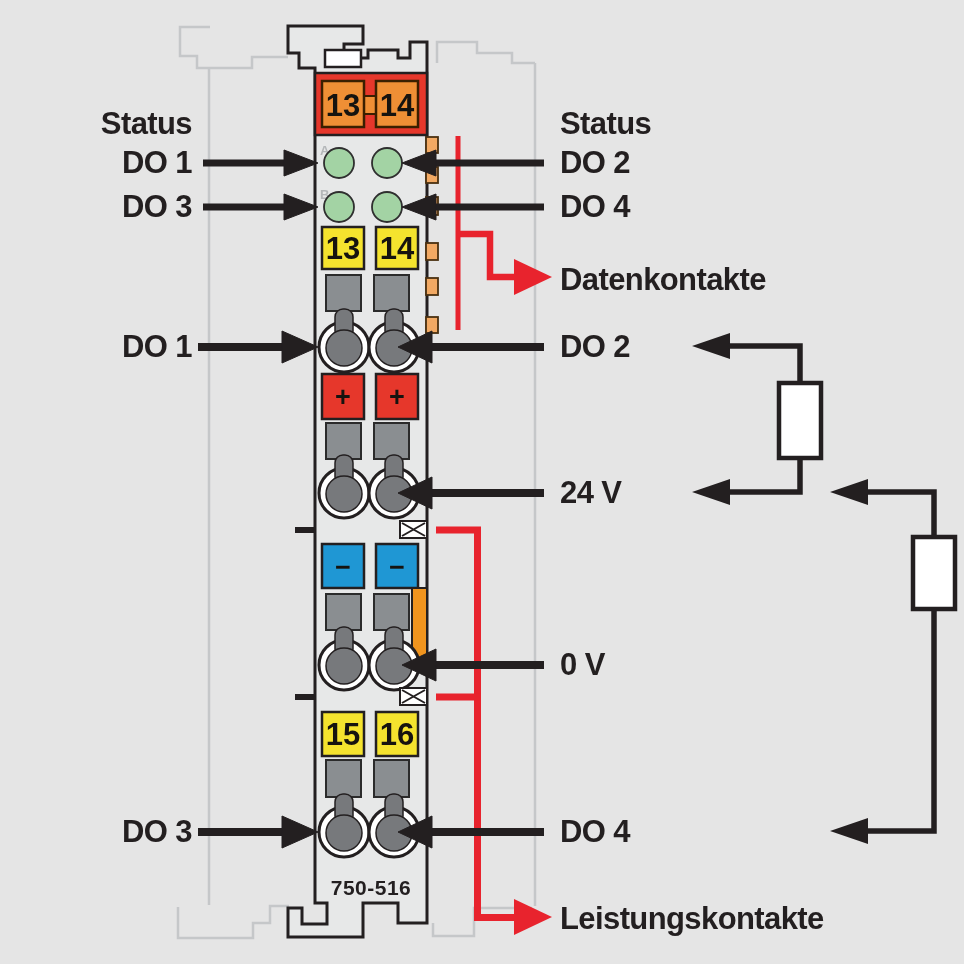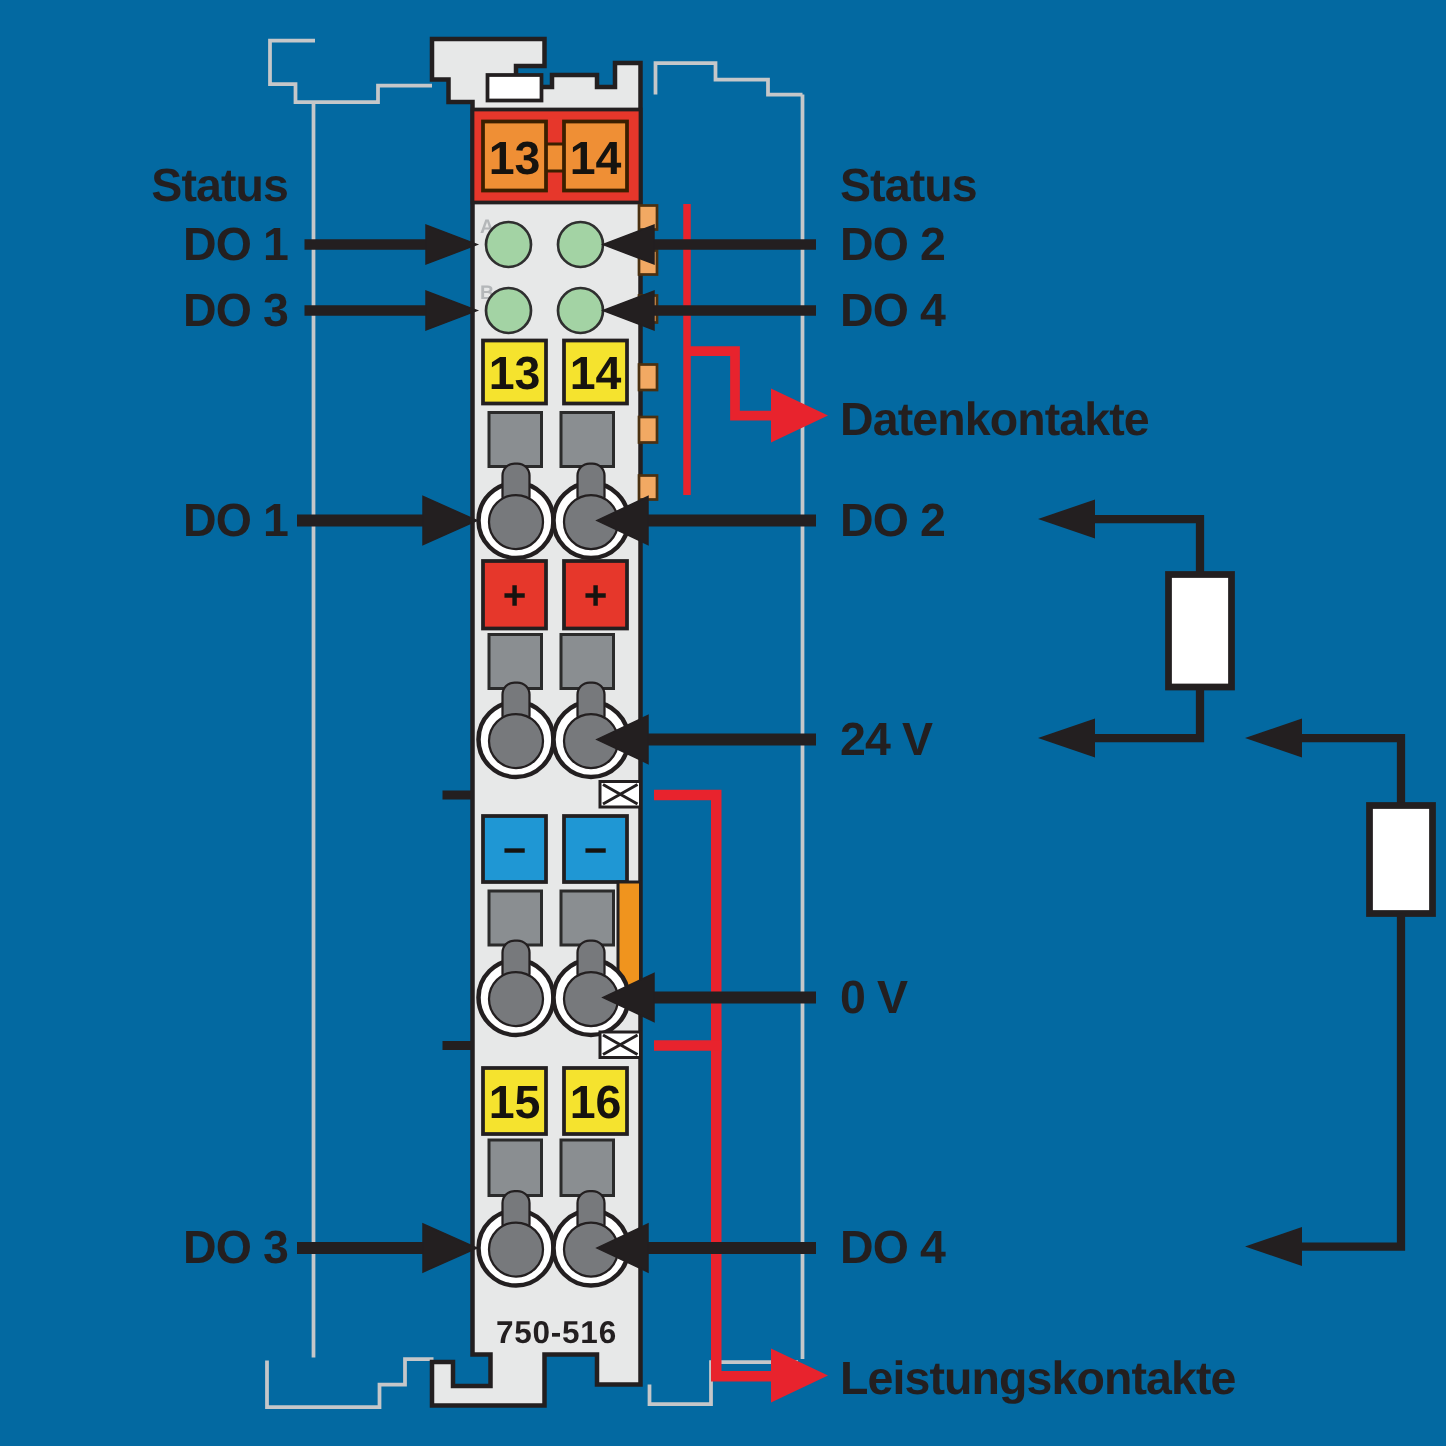--- a/index.html
+++ b/index.html
@@ -1,16 +1,16 @@
 <!DOCTYPE html>
 <html><head>
 <meta charset="utf-8">
 <style>
   html,body{margin:0;padding:0;background:#ffffff;}
-  #stage{position:relative;width:964px;height:964px;background:#0369a1;overflow:hidden;
+  #stage{position:relative;width:964px;height:964px;background:#e5e5e5;overflow:hidden;
          font-family:"Liberation Sans",sans-serif;}
   svg{display:block;}
   .lbl{font-family:"Liberation Sans",sans-serif;font-weight:bold;font-size:31px;
        fill:#231f20;letter-spacing:-0.6px;}
   .lblL{text-anchor:end;}
   .lblR{text-anchor:start;}
   .num{font-family:"Liberation Sans",sans-serif;font-weight:bold;font-size:31px;
        fill:#16130f;text-anchor:middle;}
   .pm{font-family:"Liberation Sans",sans-serif;font-weight:bold;font-size:27px;
       fill:#16130f;text-anchor:middle;}

